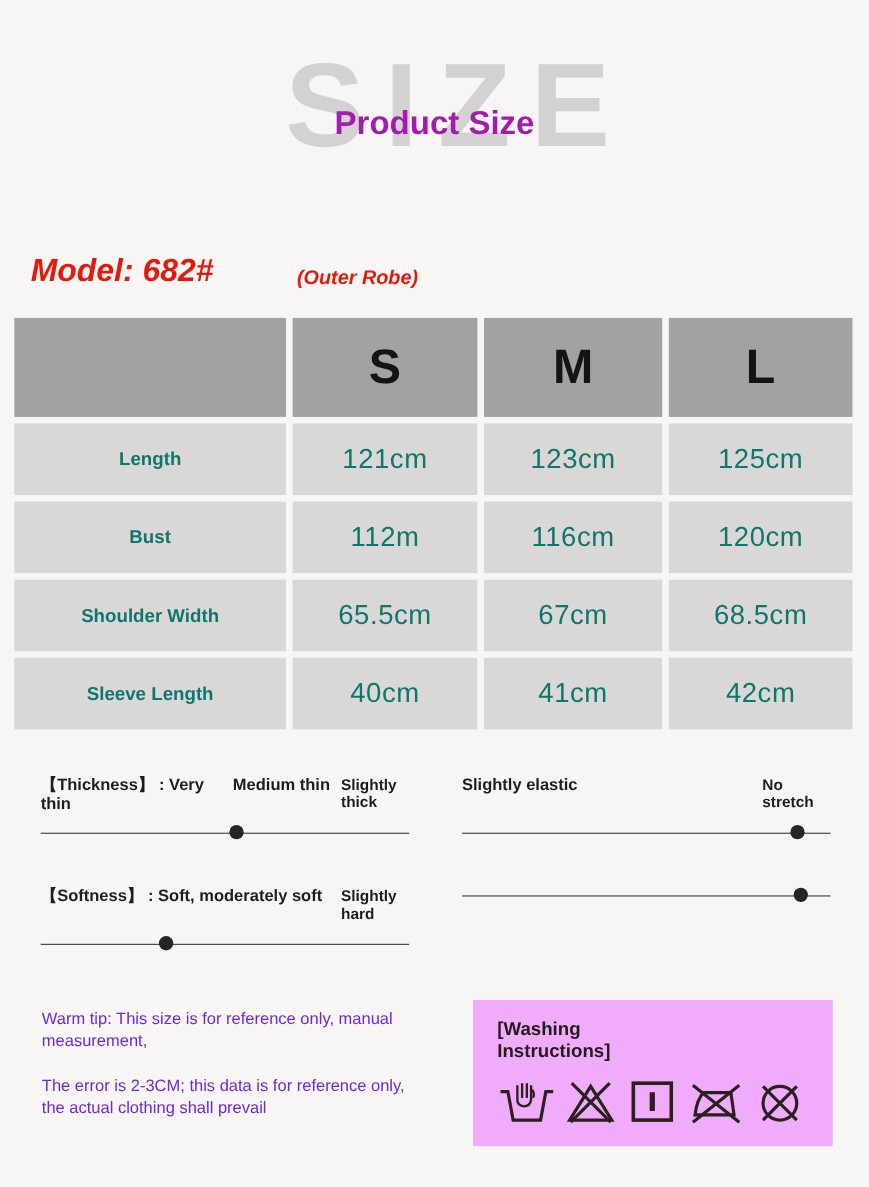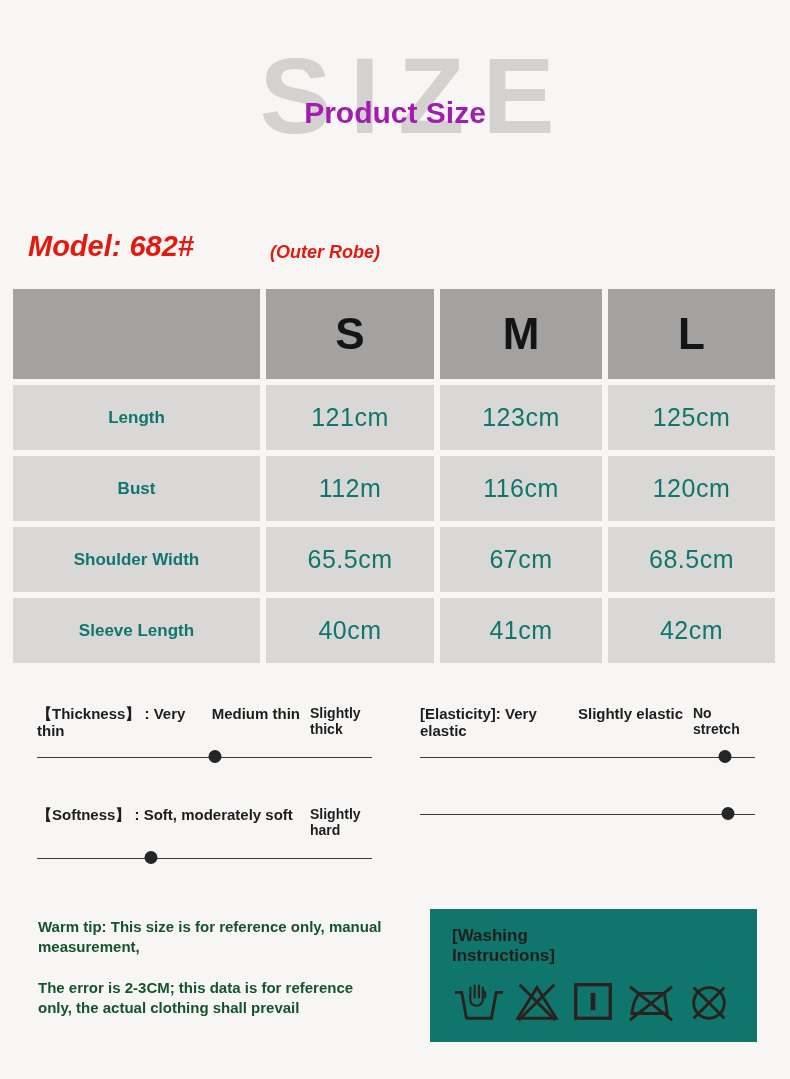--- a/index.html
+++ b/index.html
@@ -89,27 +89,27 @@
     transform:translateX(-50%);
   }
 
   
   .bottom {
     display:flex; justify-content:space-between; align-items:flex-start;
     margin:50px 33px 0 38px;
   }
   .warm-tip {
     width:345px;
-    font-size:15px; font-weight:bold; color:#14532d; line-height:1.3;
+    font-size:15px; font-weight:normal; color:#6d28d9; line-height:1.3;
     padding-top:8px;
   }
   .warm-tip p + p { margin-top:22px; }
   .wash-box {
     width:327px; min-height:132px;
-    background:#0f766e;
+    background:#f0abfc;
     padding:17px 10px 18px 22px;
   }
   .wash-title {
     width:150px;
     font-size:17px; font-weight:bold; color:#241c17; line-height:1.2;
   }
   .wash-icons {
     display:flex; align-items:center; gap:9px;
     margin-top:11px;
   }
@@ -165,21 +165,20 @@
         <span class="attr-mid">Medium thin</span>
         <span class="attr-right">Slightly thick</span>
       </div>
       <div class="attr-line">
         <span class="attr-dot" style="left:53%"></span>
       </div>
     </div>
 
     <div class="attr-block">
       <div class="attr-texts">
-        <span class="attr-label">[Elasticity]: Very elastic</span>
         <span class="attr-mid">Slightly elastic</span>
         <span class="attr-right">No stretch</span>
       </div>
       <div class="attr-line">
         <span class="attr-dot" style="left:91%"></span>
       </div>
     </div>
 
     <div class="attr-block">
       <div class="attr-texts">

